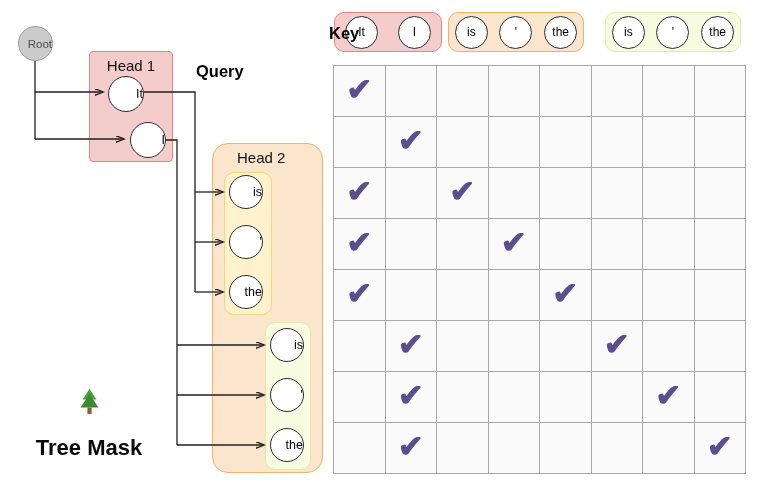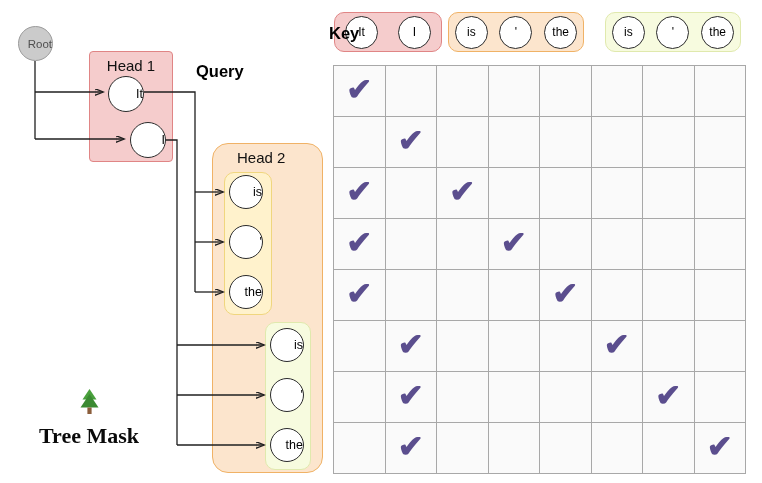--- a/index.html
+++ b/index.html
@@ -65,21 +65,21 @@
     background:var(--cell-bg);
     border-right:1px solid var(--grid-line); border-bottom:1px solid var(--grid-line);
     display:flex; align-items:center; justify-content:center;
   }
   .check{
     font-size:31px; font-weight:bold; color:var(--check); line-height:1;
     transform:translateY(-2px);
   }
   
   .treemask{position:absolute; left:26px; top:388px; width:126px; text-align:center; z-index:4;}
-  .treemask-label{font-weight:bold; font-size:22px; color:#0a0a0a; margin-top:3px; white-space:nowrap;font-family:Liberation Serif, serif;}
+  .treemask-label{font-weight:bold; font-size:22px; color:#0a0a0a; margin-top:15px; white-space:nowrap;}
   
   .edges{position:absolute; left:0; top:0; z-index:4; pointer-events:none;}
   .edges path{stroke:var(--edge); stroke-width:1.3; fill:none;}
 </style>
 </head>
 <body>
 
 <div class="stage">
 
   <div class="node root" style="left:18px; top:26px; width:35px; height:35px;">

